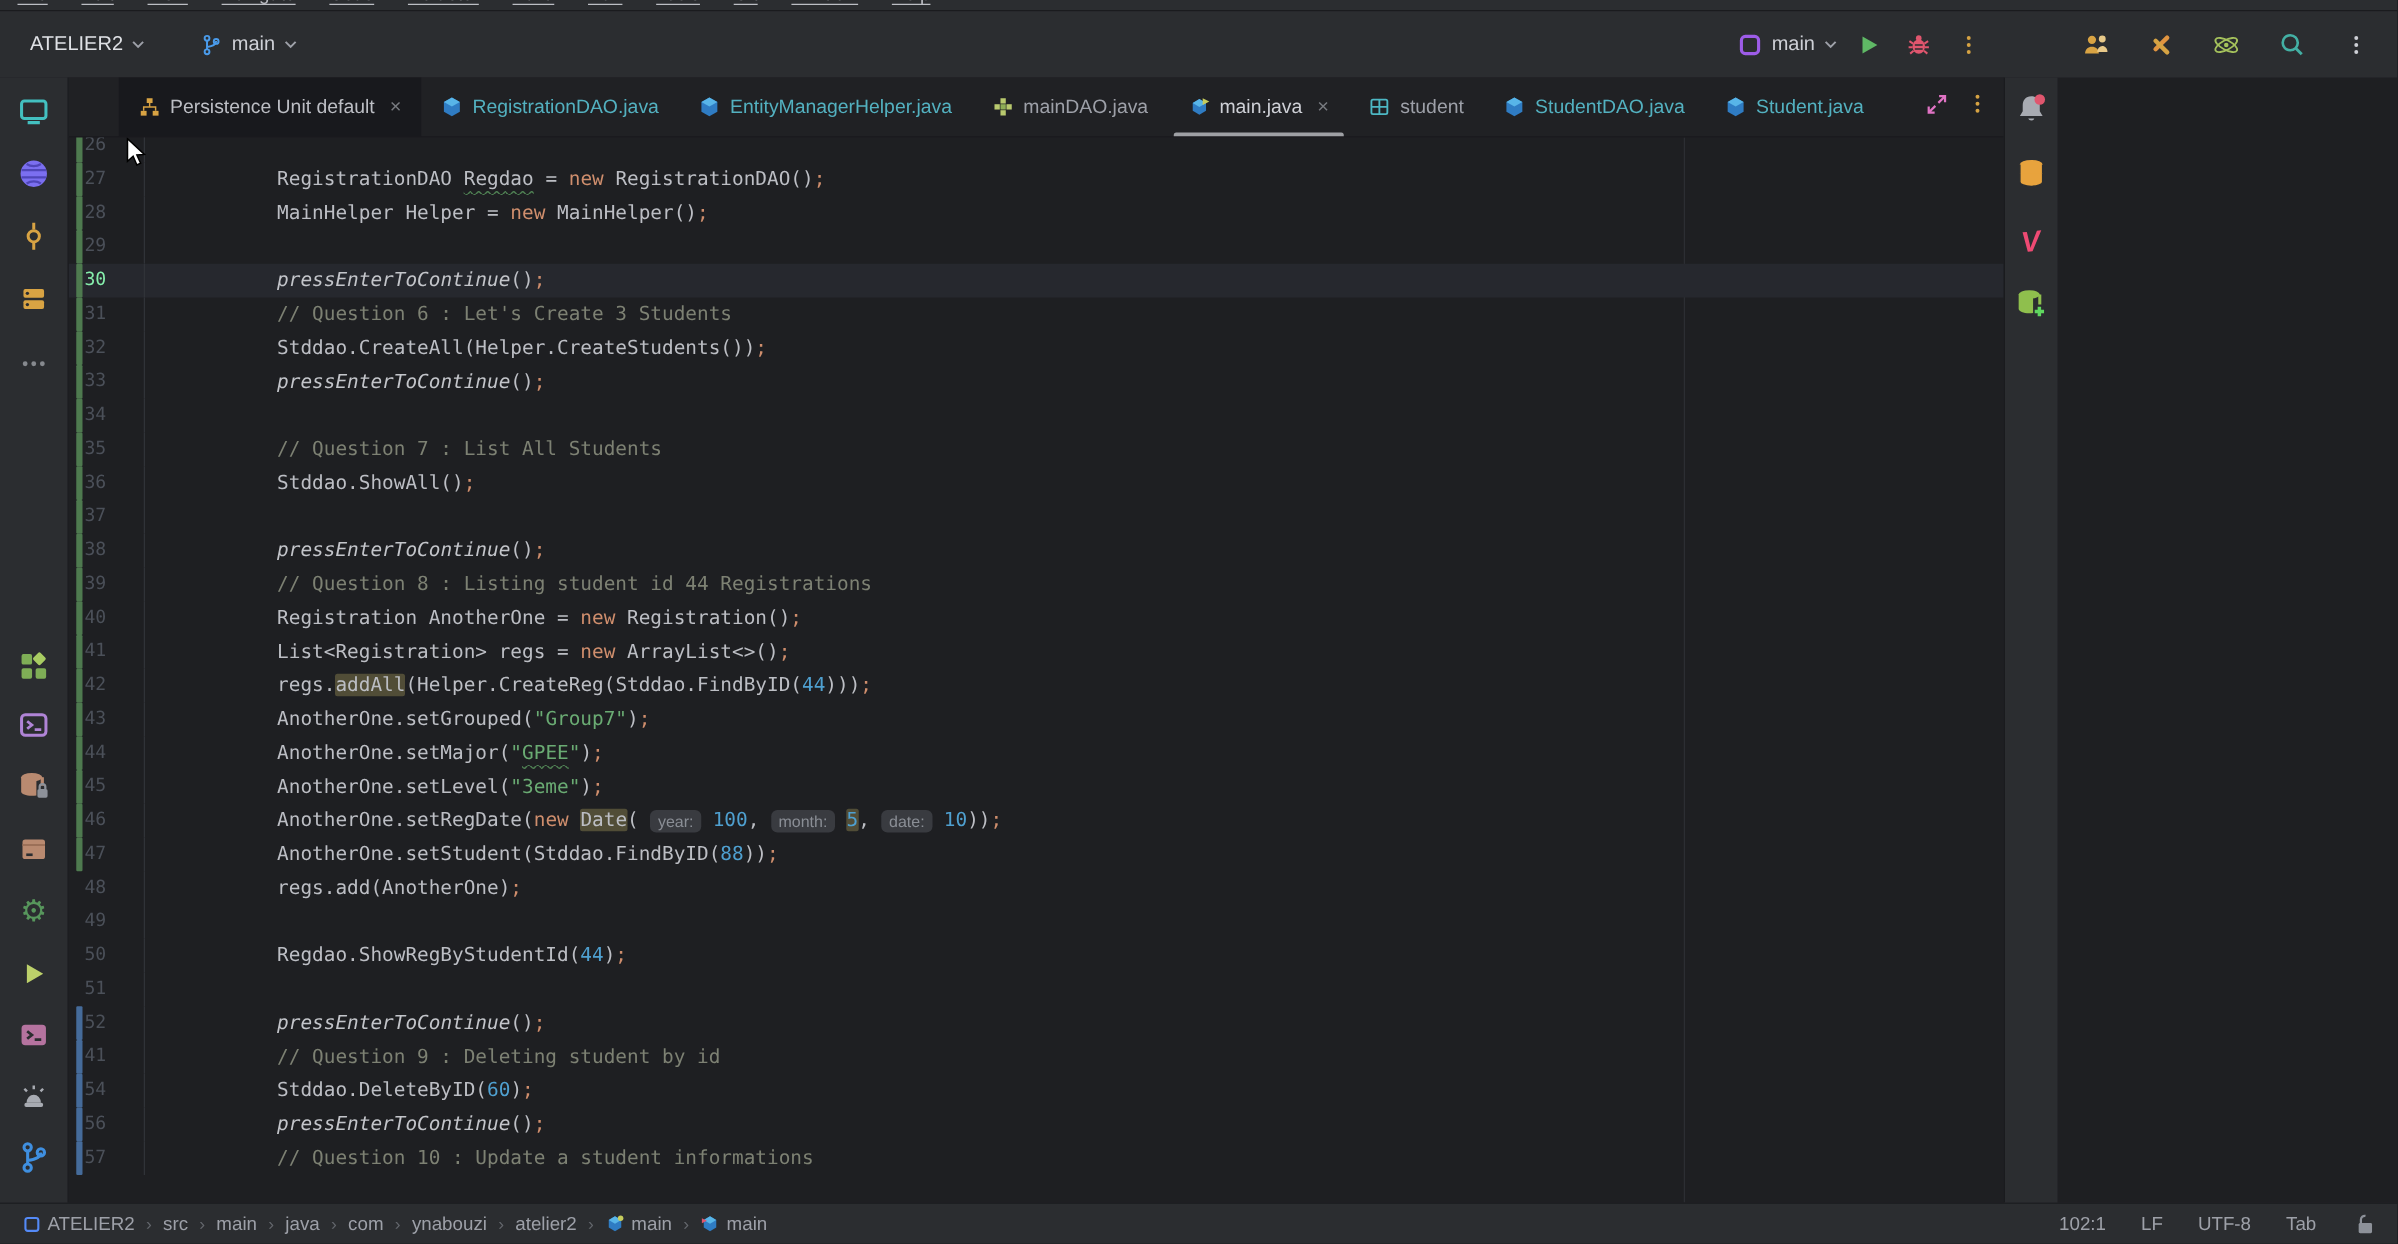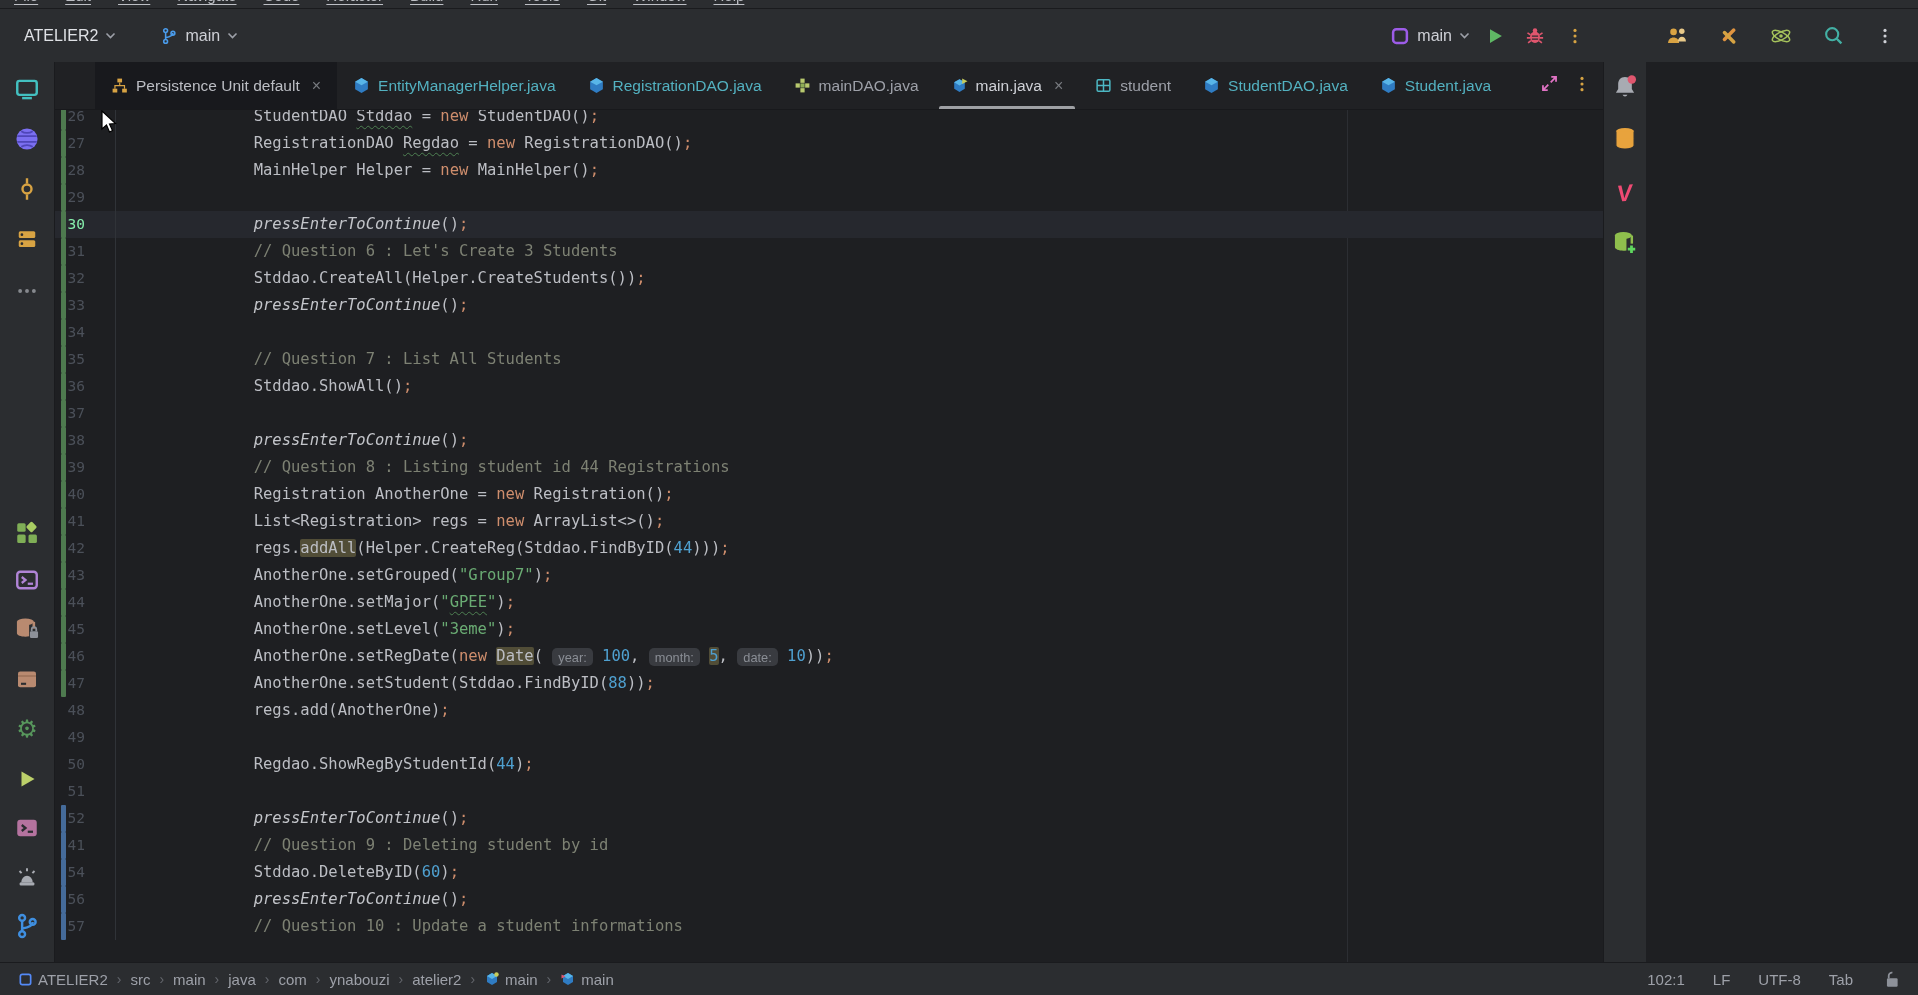--- a/index.html
+++ b/index.html
@@ -38,21 +38,21 @@
     background:#9ea0a4; border-radius:2px 2px 0 0; }
   .tlabel.c-teal { color:#53b1c0; } .tlabel.c-grey { color:#9da0a8; }
   .tlabel.c-white { color:#ced0d6; } .tlabel.c-light { color:#bcbec4; }
   .tclose { color:#787b80; font-size:16px; margin-left:4px; }
   .tab-spacer { flex:1; }
   .tabbar-actions { display:flex; align-items:center; gap:14px; padding-right:12px; }
 
   
   .editor { flex:1; position:relative; background:#1e1f22; overflow:hidden; }
   .rows { position:absolute; left:0; right:0; top:-7px; }
-  .row { display:flex; height:27px; position:relative;gap:32px; }
+  .row { display:flex; height:27px; position:relative; }
   .row.cur { background:#26282e; }
   .gut { flex:0 0 61px; position:relative; border-right:1px solid #303338; }
   .chg { position:absolute; left:6px; top:0; bottom:0; width:5px; border-radius:1px; }
   .chg.g { background:#4e7a4f; } .chg.b { background:#456b9a; }
   .ln { position:absolute; right:30px; top:0; line-height:27px;
     font-family:"DejaVu Sans Mono", monospace; font-size:14.5px; color:#4b5059; }
   .row.cur .ln { color:#86efac; }
   .codeline { white-space:pre; padding-left:31px;
     font-family:"DejaVu Sans Mono", monospace; font-size:15.5px; line-height:27px; color:#bcbec4; }
   .seg.k { color:#cf8e6d; } .seg.s { color:#6aab73; } .seg.n { color:#4fa0d0; }
@@ -337,30 +337,30 @@
             <span class="tlabel c-light">Persistence Unit default</span>
             <span class="tclose">×</span>
           </div>
           <div class="tab">
             <span class="icon">
               <svg width="17" height="17" viewBox="0 0 16 16" fill="none">
                 <path d="M8 1 14 4.4v7.2L8 15 2 11.6V4.4z" fill="#2f7cc3"></path>
                 <path d="M8 1 14 4.4 8 7.8 2 4.4z" fill="#58b5e8"></path>
               </svg>
             </span>
-            <span class="tlabel c-teal">EntityManagerHelper.java</span>
+            <span class="tlabel c-teal">RegistrationDAO.java</span>
           </div>
           <div class="tab">
             <span class="icon">
               <svg width="17" height="17" viewBox="0 0 16 16" fill="none">
                 <path d="M8 1 14 4.4v7.2L8 15 2 11.6V4.4z" fill="#2f7cc3"></path>
                 <path d="M8 1 14 4.4 8 7.8 2 4.4z" fill="#58b5e8"></path>
               </svg>
             </span>
-            <span class="tlabel c-teal">RegistrationDAO.java</span>
+            <span class="tlabel c-teal">EntityManagerHelper.java</span>
           </div>
           <div class="tab">
             <span class="icon">
               <svg width="17" height="17" viewBox="0 0 16 16" fill="none">
                 <rect x="6" y="1.5" width="4" height="4" fill="#b8c96e"></rect>
                 <rect x="6" y="6" width="4" height="4" fill="#8fae56"></rect>
                 <rect x="1.5" y="6" width="4" height="4" fill="#b8c96e"></rect>
                 <rect x="10.5" y="6" width="4" height="4" fill="#b8c96e"></rect>
                 <rect x="6" y="10.5" width="4" height="4" fill="#b8c96e"></rect>
               </svg>
@@ -419,21 +419,20 @@
         </div>
 
       <div class="editor">
         <div class="guide"></div>
         <div class="rows">
             <div class="row">
               <div class="gut">
                 <div class="chg g"></div>
                 <div class="ln">26</div>
               </div>
-              <div class="codeline"><span class="seg d">        StudentDAO </span><span class="seg d sq">Stddao</span><span class="seg d"> = </span><span class="seg k">new</span><span class="seg d"> StudentDAO()</span><span class="seg k">;</span></div>
             </div>
             <div class="row">
               <div class="gut">
                 <div class="chg g"></div>
                 <div class="ln">27</div>
               </div>
               <div class="codeline"><span class="seg d">        RegistrationDAO </span><span class="seg d sq">Regdao</span><span class="seg d"> = </span><span class="seg k">new</span><span class="seg d"> RegistrationDAO()</span><span class="seg k">;</span></div>
             </div>
             <div class="row">
               <div class="gut">

